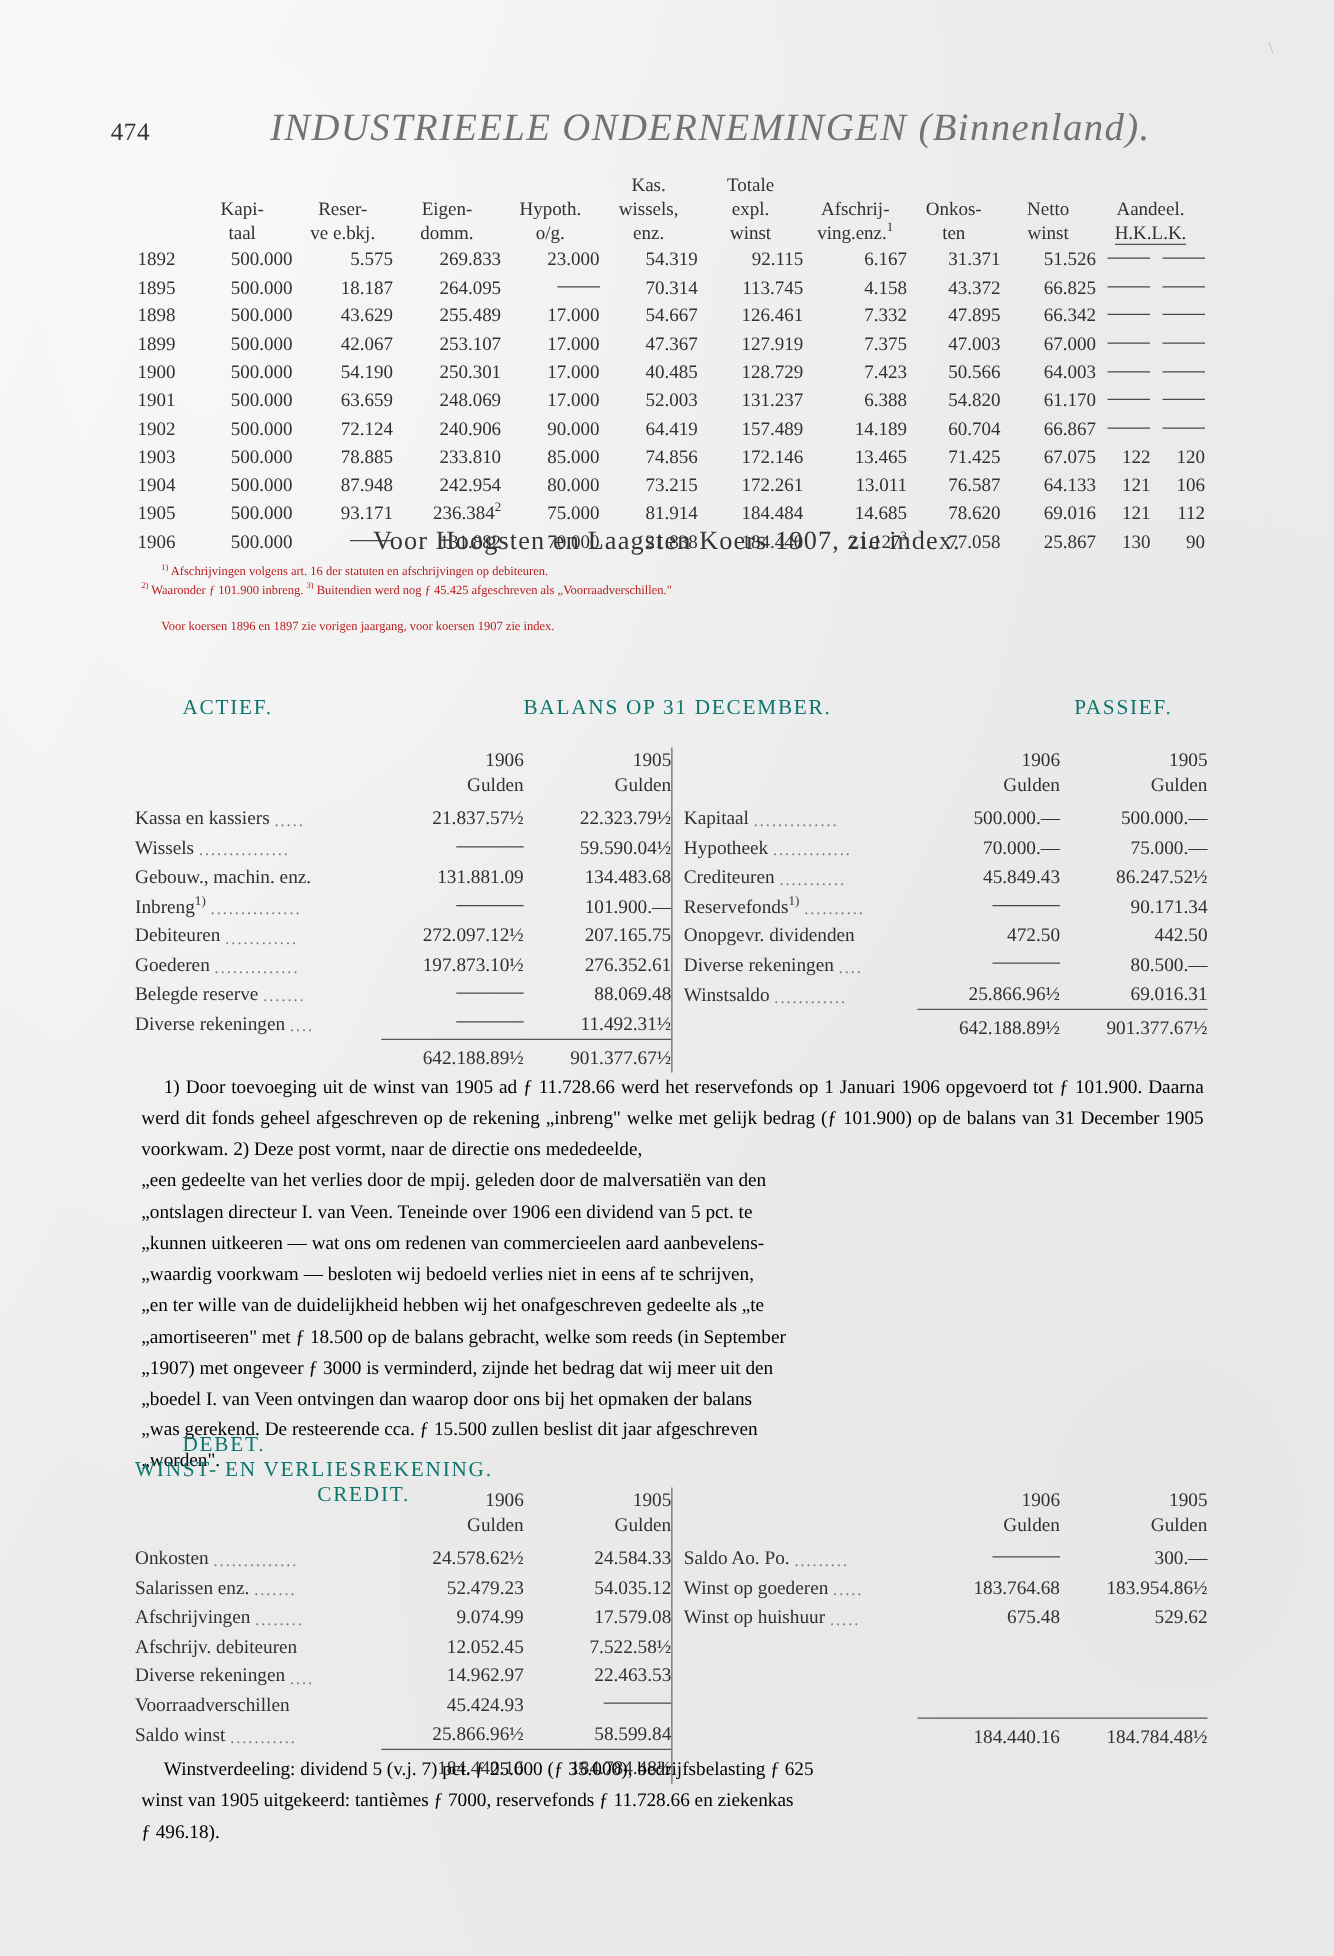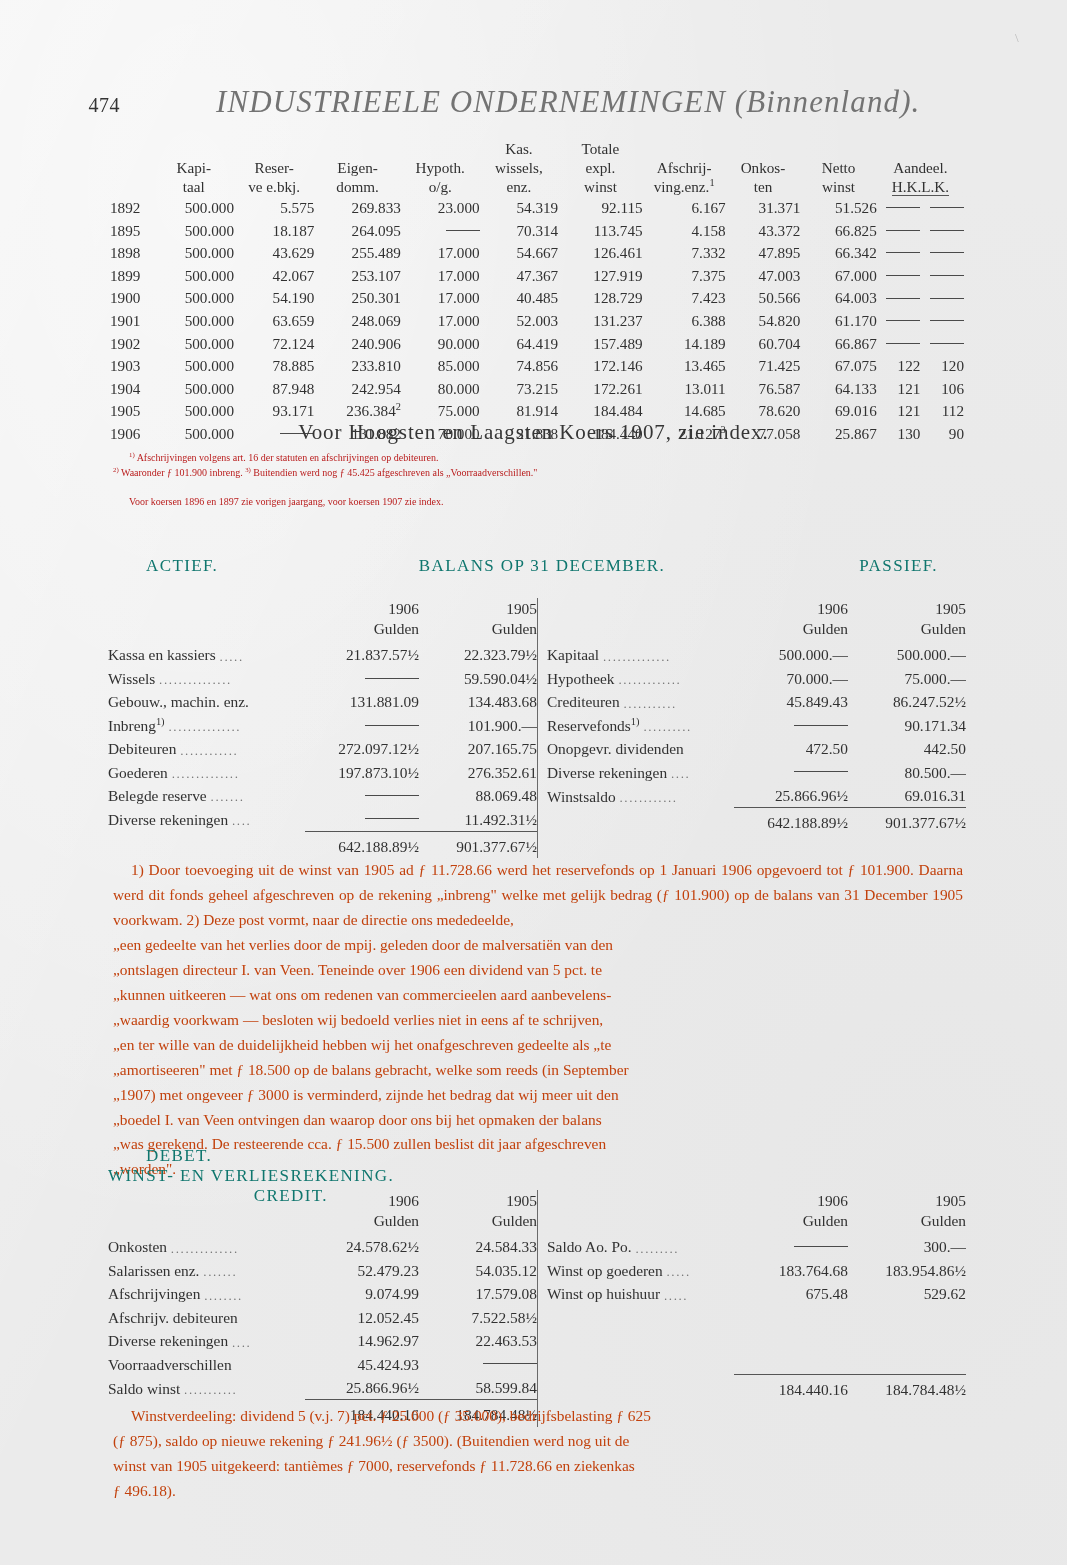--- a/index.html
+++ b/index.html
@@ -158,21 +158,21 @@
   .totline td.num { border-top: 1.6px solid #555; padding-top: 4px; }
 
   
   .para {
     position: absolute;
     left: 113px;
     width: 850px;
     font-size: 15.4px;
     line-height: 1.62;
     text-align: justify;
-    color: #c2410c;
+    color: #000000;
   }
   .para p { margin: 0; }
   .para p.ti { text-indent: 18px; }
   .edge-mark {
     position: absolute;
     color: #b9b9b9;
     font-size: 13px;
   }
 </style>
 </head>
@@ -718,20 +718,19 @@
           </tr>
         </tbody>
           </table>
       </div>
     </div>
   </div>
 
   <div class="para" style="top:1404px;">
     <div id="closing-note-body">
         <p class="ti">Winstverdeeling: dividend 5 (v.j. 7) pct. ƒ 25.000 (ƒ 35.000), bedrijfsbelasting ƒ 625</p>
-        <p>(ƒ 875), saldo op nieuwe rekening ƒ 241.96½ (ƒ 3500). (Buitendien werd nog uit de</p>
         <p>winst van 1905 uitgekeerd: tantièmes ƒ 7000, reservefonds ƒ 11.728.66 en ziekenkas</p>
         <p>ƒ 496.18).</p>
       </div>
   </div>
 
   <div class="edge-mark" style="top:30px; left:1015px;">\</div>
 </div>
 
 </body></html>

